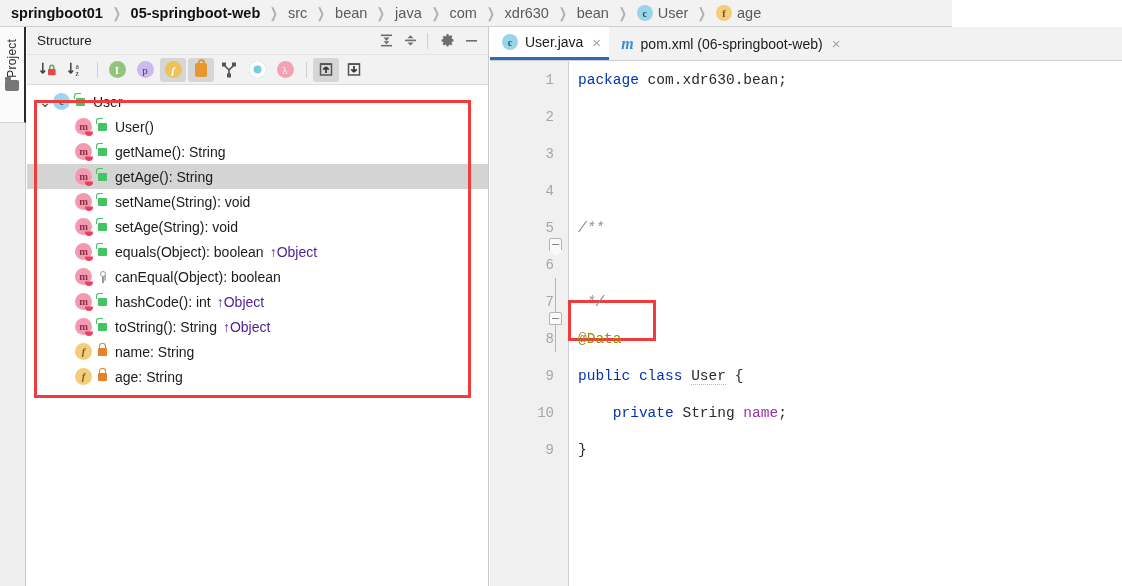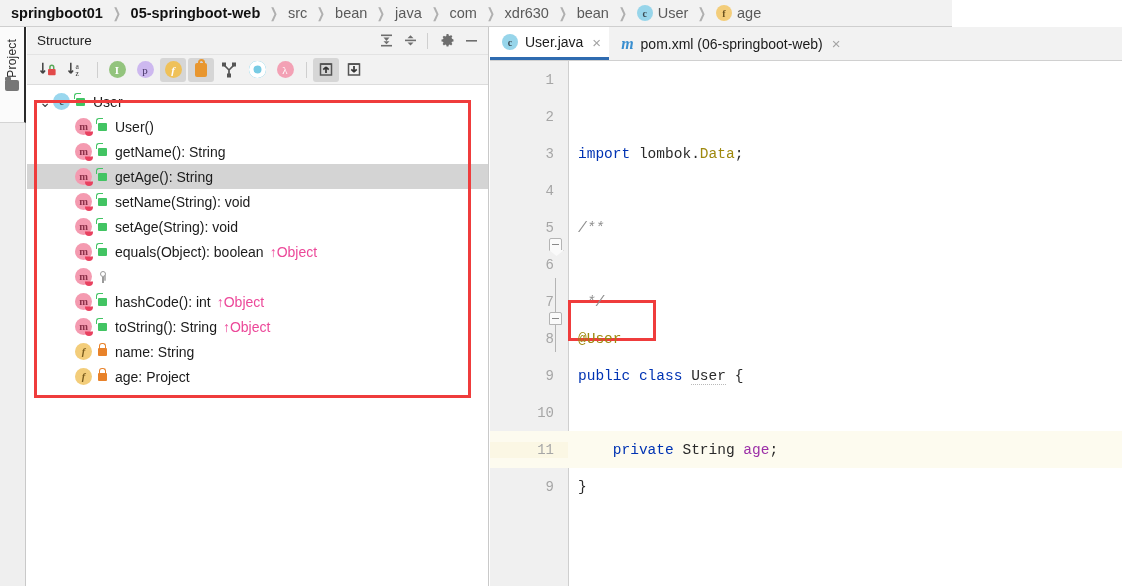--- a/index.html
+++ b/index.html
@@ -197,21 +197,21 @@
   .key-ic { position: relative; width: 10px; height: 12px; }
   .key-ic:before{
     content:""; position:absolute; left:2px; top:0; width:6px; height:6px;
     border:1.6px solid #9a9a9a; border-radius:50%; box-sizing:border-box;
   }
   .key-ic:after{
     content:""; position:absolute; left:4.5px; top:6px; width:1.6px; height:6px;
     background:#9a9a9a;
     box-shadow: 2px -2px 0 -0.3px #9a9a9a;
   }
-  .inherit { color: #ec4899; margin-left: 6px; }
+  .inherit { color: #4c1d95; margin-left: 6px; }
 
   
   .redbox {
     position: absolute;
     border: 3px solid #ef3c3c;
     box-sizing: border-box;
     pointer-events: none;
   }
 
   
@@ -519,20 +519,21 @@
           <span>equals(Object): boolean</span>
           <span class="inherit">↑Object</span>
         </div>
         <div class="row">
           <span class="indent"></span>
           <span class="chevron"></span>
           <span class="ic-circle method">m</span>
           <span class="vis">
             <span class="key-ic"></span>
           </span>
+          <span>canEqual(Object): boolean</span>
         </div>
         <div class="row">
           <span class="indent"></span>
           <span class="chevron"></span>
           <span class="ic-circle method">m</span>
           <span class="vis">
             <span class="lock-open"></span>
           </span>
           <span>hashCode(): int</span>
           <span class="inherit">↑Object</span>
@@ -556,21 +557,21 @@
           </span>
           <span>name: String</span>
         </div>
         <div class="row">
           <span class="indent"></span>
           <span class="chevron"></span>
           <span class="ic-circle fieldc">f</span>
           <span class="vis">
             <span class="lock-closed"></span>
           </span>
-          <span>age: Project</span>
+          <span>age: String</span>
         </div>
       </div>
   </div>
 
   <div class="editor">
     <div class="tabbar" id="editor-tabs">
         <div class="etab active">
           <span class="tabicon">
             <span class="cbadge klass" style="margin-right:0">c</span>
           </span>
@@ -586,58 +587,55 @@
         </div>
       </div>
     <div class="codearea">
       <div class="gutter"></div>
       <div class="foldline" style="top:217px;height:74px;"></div>
       <div class="fold top" style="top:177px;"></div>
       <div class="fold bot" style="top:251px;"></div>
       <div id="code-lines">
           <div class="codeline">
             <span class="lnum">1</span>
+            <span class="ctext"><span class="kw">package</span><span class="plain"> com.xdr630.bean;</span></span>
           </div>
           <div class="codeline">
             <span class="lnum">2</span>
             <span class="ctext"></span>
           </div>
           <div class="codeline">
             <span class="lnum">3</span>
-            <span class="ctext"><span class="kw">import</span><span class="plain"> lombok.</span><span class="anno">Data</span><span class="plain">;</span></span>
           </div>
           <div class="codeline">
             <span class="lnum">4</span>
             <span class="ctext"></span>
           </div>
           <div class="codeline">
             <span class="lnum">5</span>
             <span class="ctext"><span class="cmt">/**</span></span>
           </div>
           <div class="codeline">
             <span class="lnum">6</span>
           </div>
           <div class="codeline">
             <span class="lnum">7</span>
             <span class="ctext"><span class="cmt"> */</span></span>
           </div>
           <div class="codeline">
             <span class="lnum">8</span>
-            <span class="ctext"><span class="anno">@User</span></span>
+            <span class="ctext"><span class="anno">@Data</span></span>
           </div>
           <div class="codeline">
             <span class="lnum">9</span>
             <span class="ctext"><span class="kw">public</span><span class="plain"> </span><span class="kw">class</span><span class="plain"> </span><span class="classname">User</span><span class="plain"> {</span></span>
           </div>
           <div class="codeline">
             <span class="lnum">10</span>
-          </div>
-          <div class="codeline current">
-            <span class="lnum">11</span>
-            <span class="ctext"><span class="plain">    </span><span class="kw">private</span><span class="typ"> String </span><span class="fld">age</span><span class="plain">;</span></span>
+            <span class="ctext"><span class="plain">    </span><span class="kw">private</span><span class="typ"> String </span><span class="fld">name</span><span class="plain">;</span></span>
           </div>
           <div class="codeline">
             <span class="lnum">9</span>
             <span class="ctext"><span class="plain">}</span></span>
           </div>
         </div>
     </div>
   </div>
 
   <div id="annotations">

